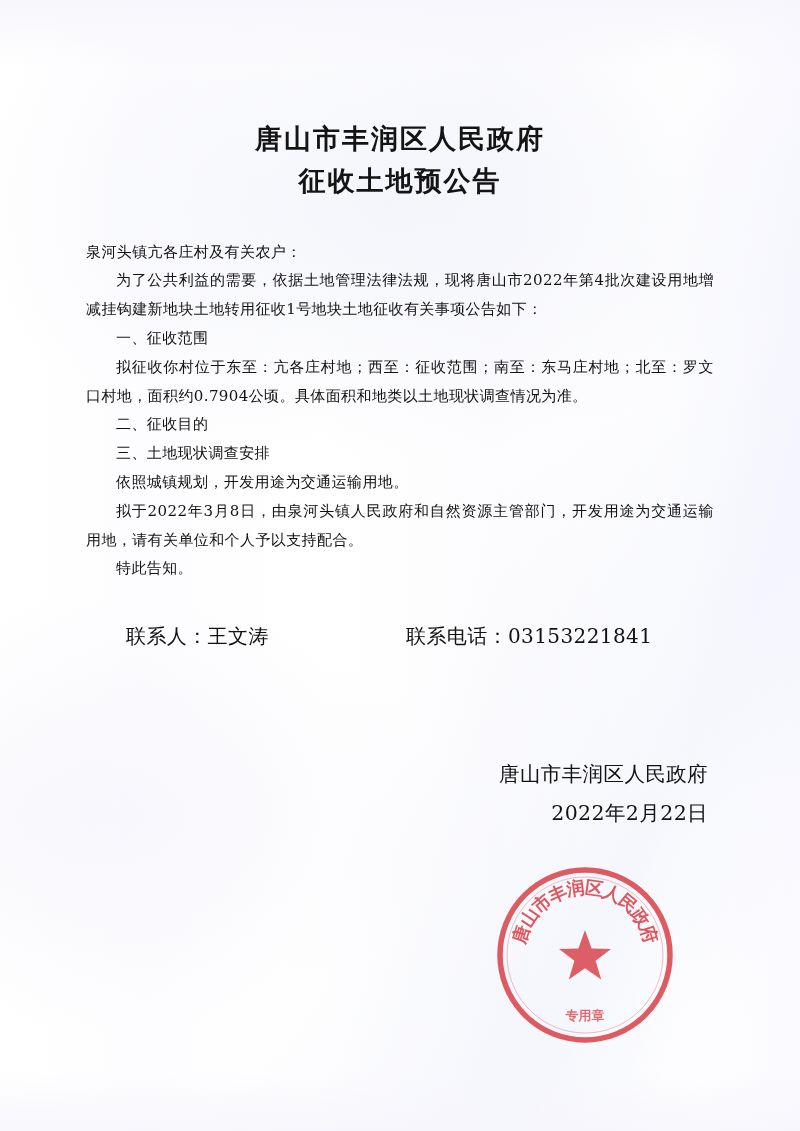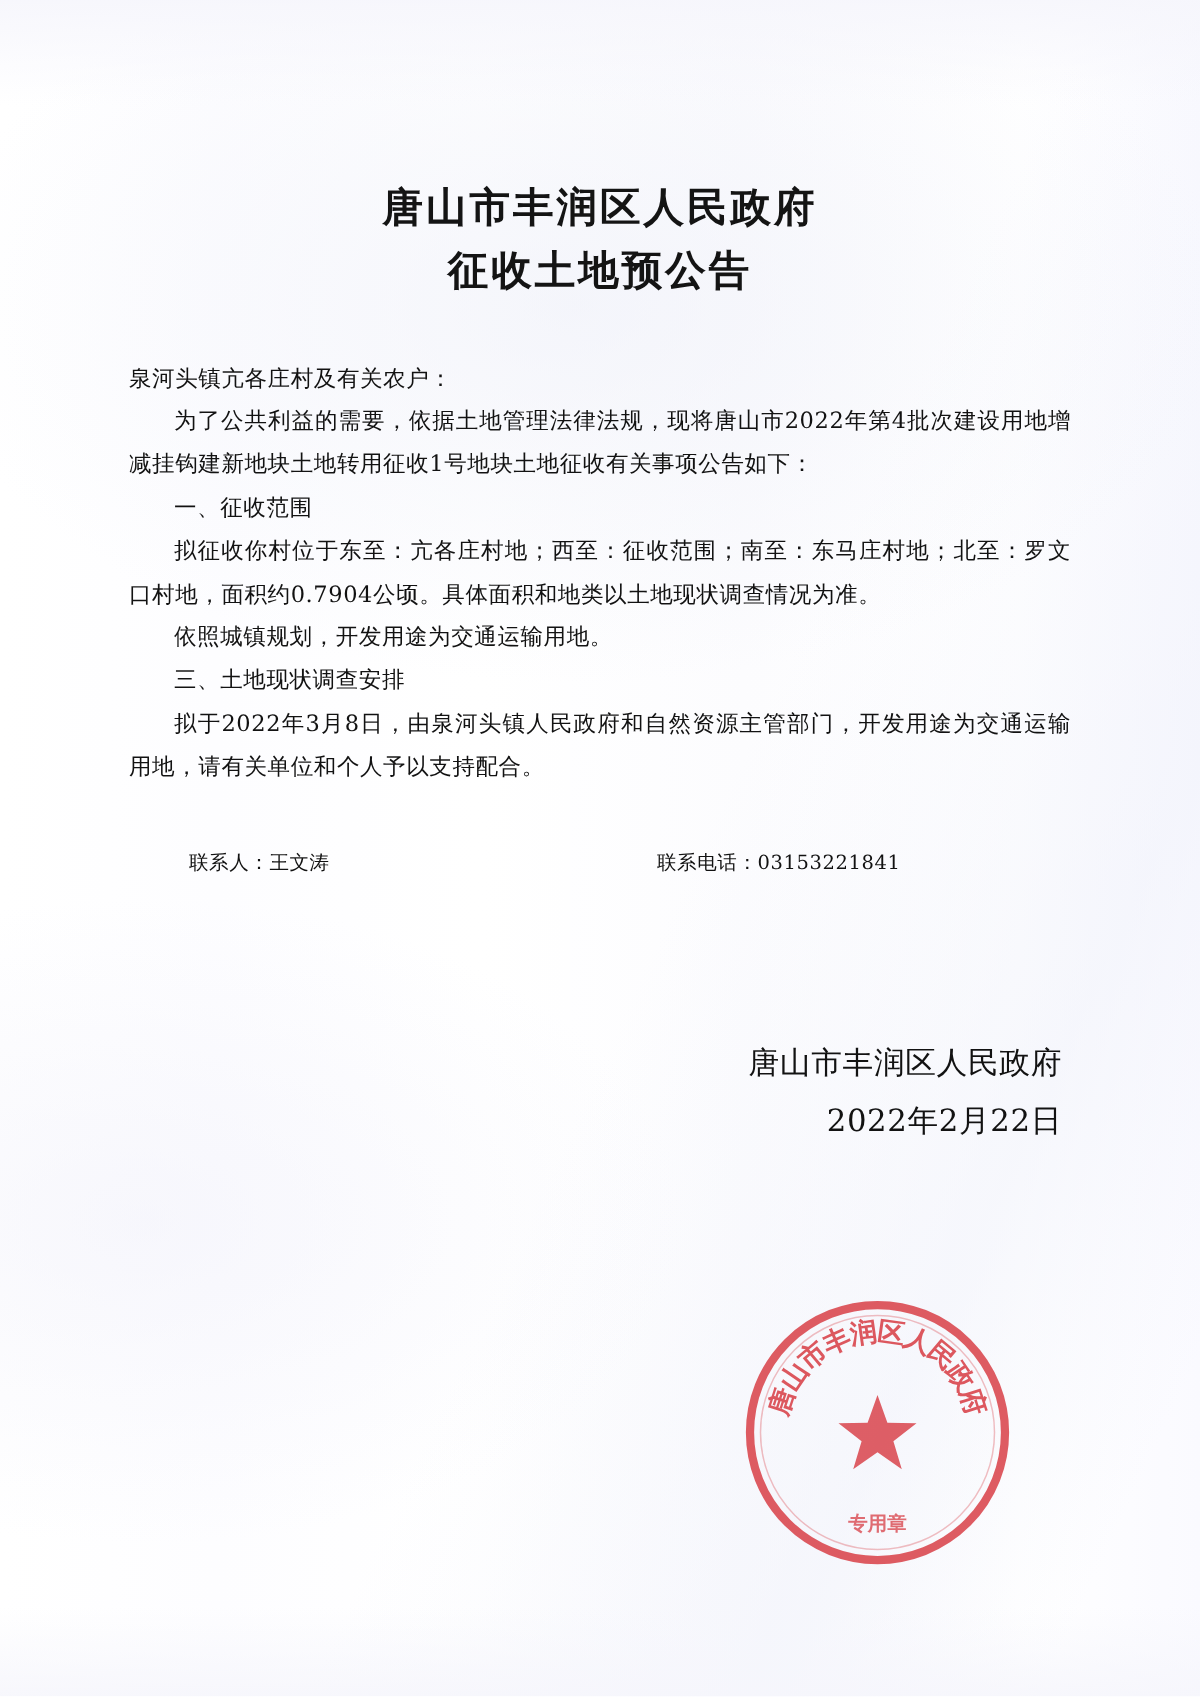--- a/index.html
+++ b/index.html
@@ -72,25 +72,24 @@
     text-align: justify;
     text-justify: inter-ideograph;
   }
   .indent {
     text-indent: 2em;
   }
 
   .contact-row {
     margin-top: 40px;
     display: flex;
-    font-size: 13px;
+    font-size: 20px;
     color: #121212;
     letter-spacing: 0.4px;
     padding-left: 40px;
-    gap: 32px;
   }
   .contact-person {
     width: 280px;
   }
   .contact-phone {
     flex: 1;
   }
 
   .sign-block {
     margin-top: 105px;
@@ -136,23 +135,25 @@
     <div class="title-block">
       <div class="title-line">唐山市丰润区人民政府</div>
       <div class="title-line">征收土地预公告</div>
     </div>
 
     <div class="body-block">
       <p class="para">泉河头镇亢各庄村及有关农户：</p>
       <p class="para indent">为了公共利益的需要，依据土地管理法律法规，现将唐山市2022年第4批次建设用地增减挂钩建新地块土地转用征收1号地块土地征收有关事项公告如下：</p>
       <p class="para indent">一、征收范围</p>
       <p class="para indent">拟征收你村位于东至：亢各庄村地；西至：征收范围；南至：东马庄村地；北至：罗文口村地，面积约0.7904公顷。具体面积和地类以土地现状调查情况为准。</p>
+      <p class="para indent">二、征收目的</p>
+      <p class="para indent">三、土地现状调查安排</p>
       <p class="para indent">依照城镇规划，开发用途为交通运输用地。</p>
-      <p class="para indent">三、土地现状调查安排</p>
       <p class="para indent">拟于2022年3月8日，由泉河头镇人民政府和自然资源主管部门，开发用途为交通运输用地，请有关单位和个人予以支持配合。</p>
+      <p class="para indent">特此告知。</p>
     </div>
 
     <div class="contact-row">
       <div class="contact-person">联系人：王文涛</div>
       <div class="contact-phone">联系电话：03153221841</div>
     </div>
 
     <div class="sign-block">
       <div>唐山市丰润区人民政府</div>
       <div>2022年2月22日</div>

